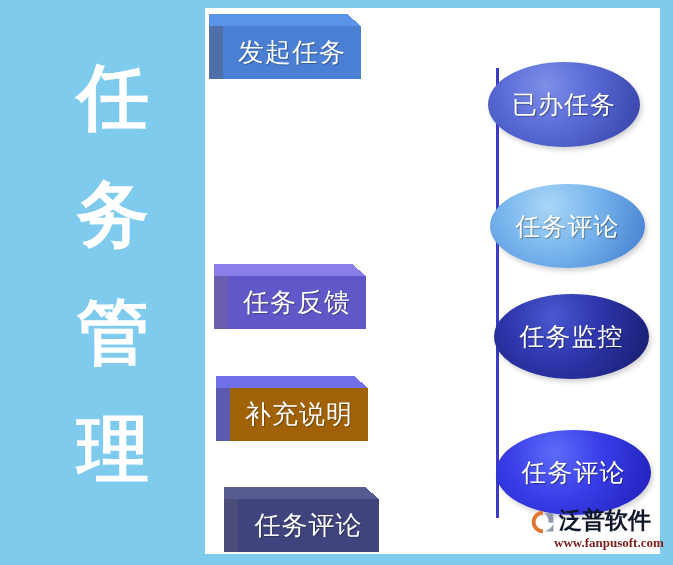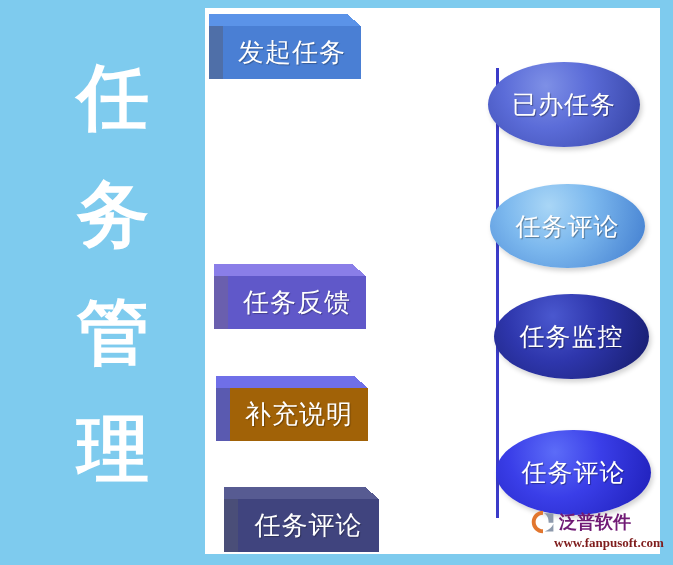--- a/index.html
+++ b/index.html
@@ -139,25 +139,25 @@
     align-items: center;
     height: 28px;
   }
   .wm-mark {
     width: 26px;
     height: 26px;
     margin-right: 3px;
     flex: none;
   }
   .wm-text {
-    color: #701a75;
-    font-size: 18px;
+    color: #0f172a;
+    font-size: 23px;
     font-weight: bold;
     line-height: 26px;
-    font-family: Liberation Sans, sans-serif;
+    font-family: Liberation Mono, monospace;
     white-space: nowrap;
   }
   .wm-url {
     color: #7f1d1d;
     font-size: 13px;
     font-weight: bold;
     letter-spacing: 0px;
     margin-left: 24px;
     margin-top: -1px;
     font-family: "Liberation Serif", "DejaVu Serif", serif;

